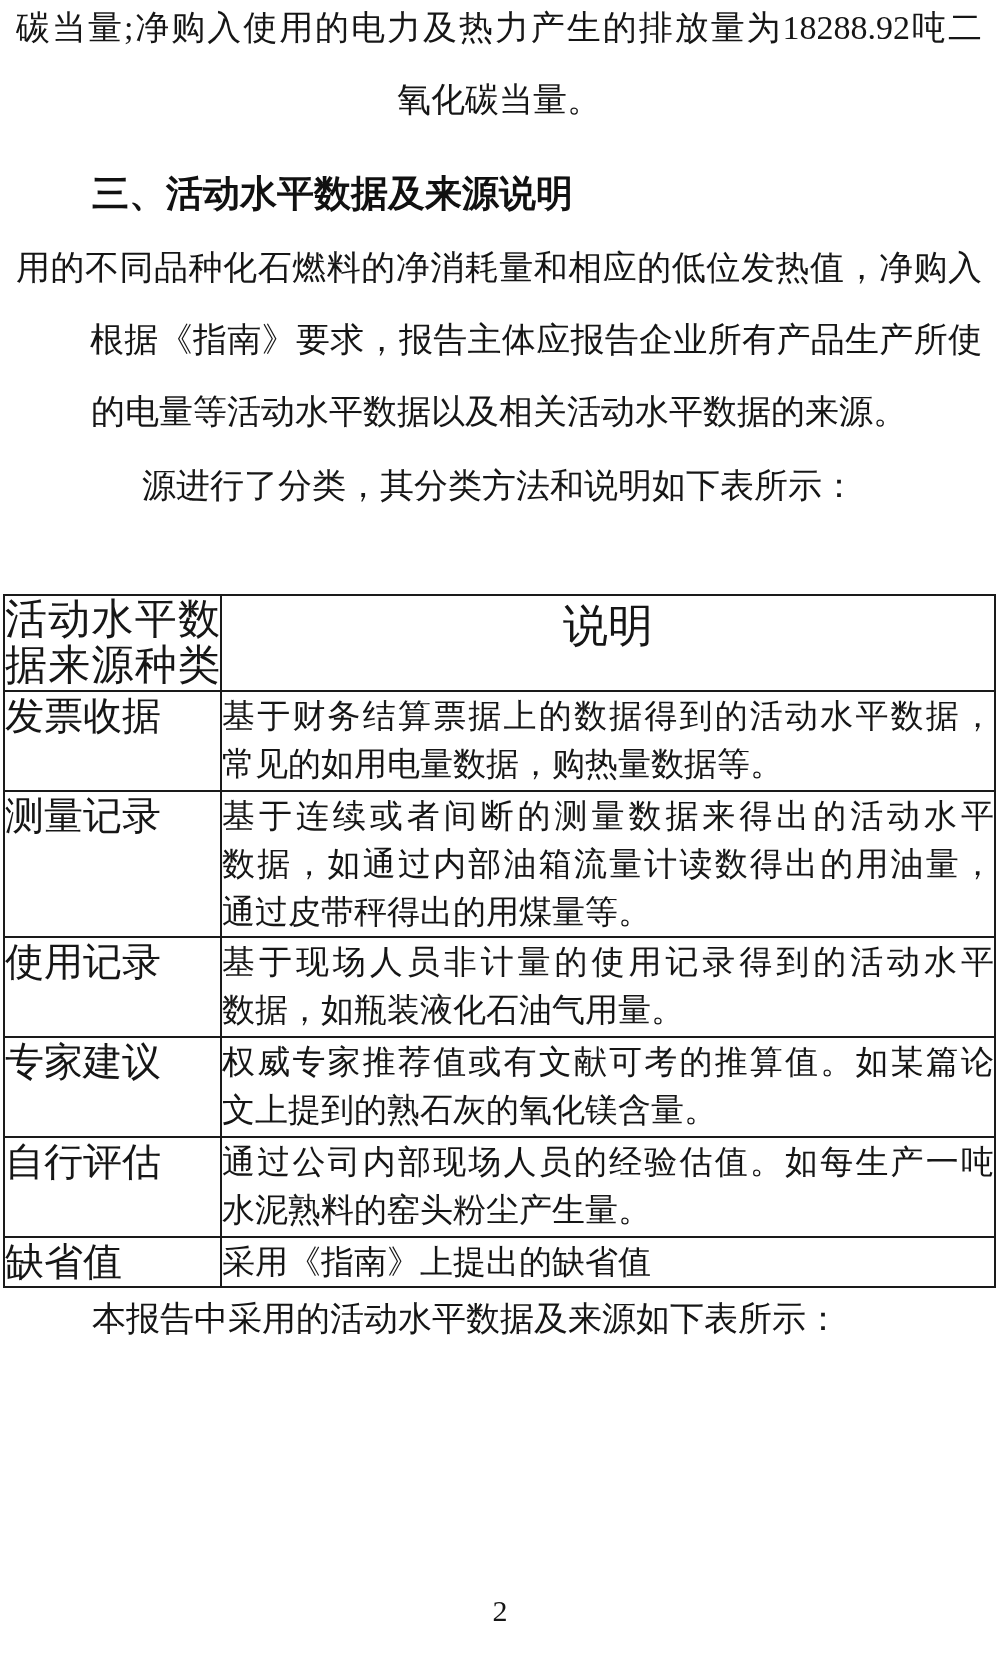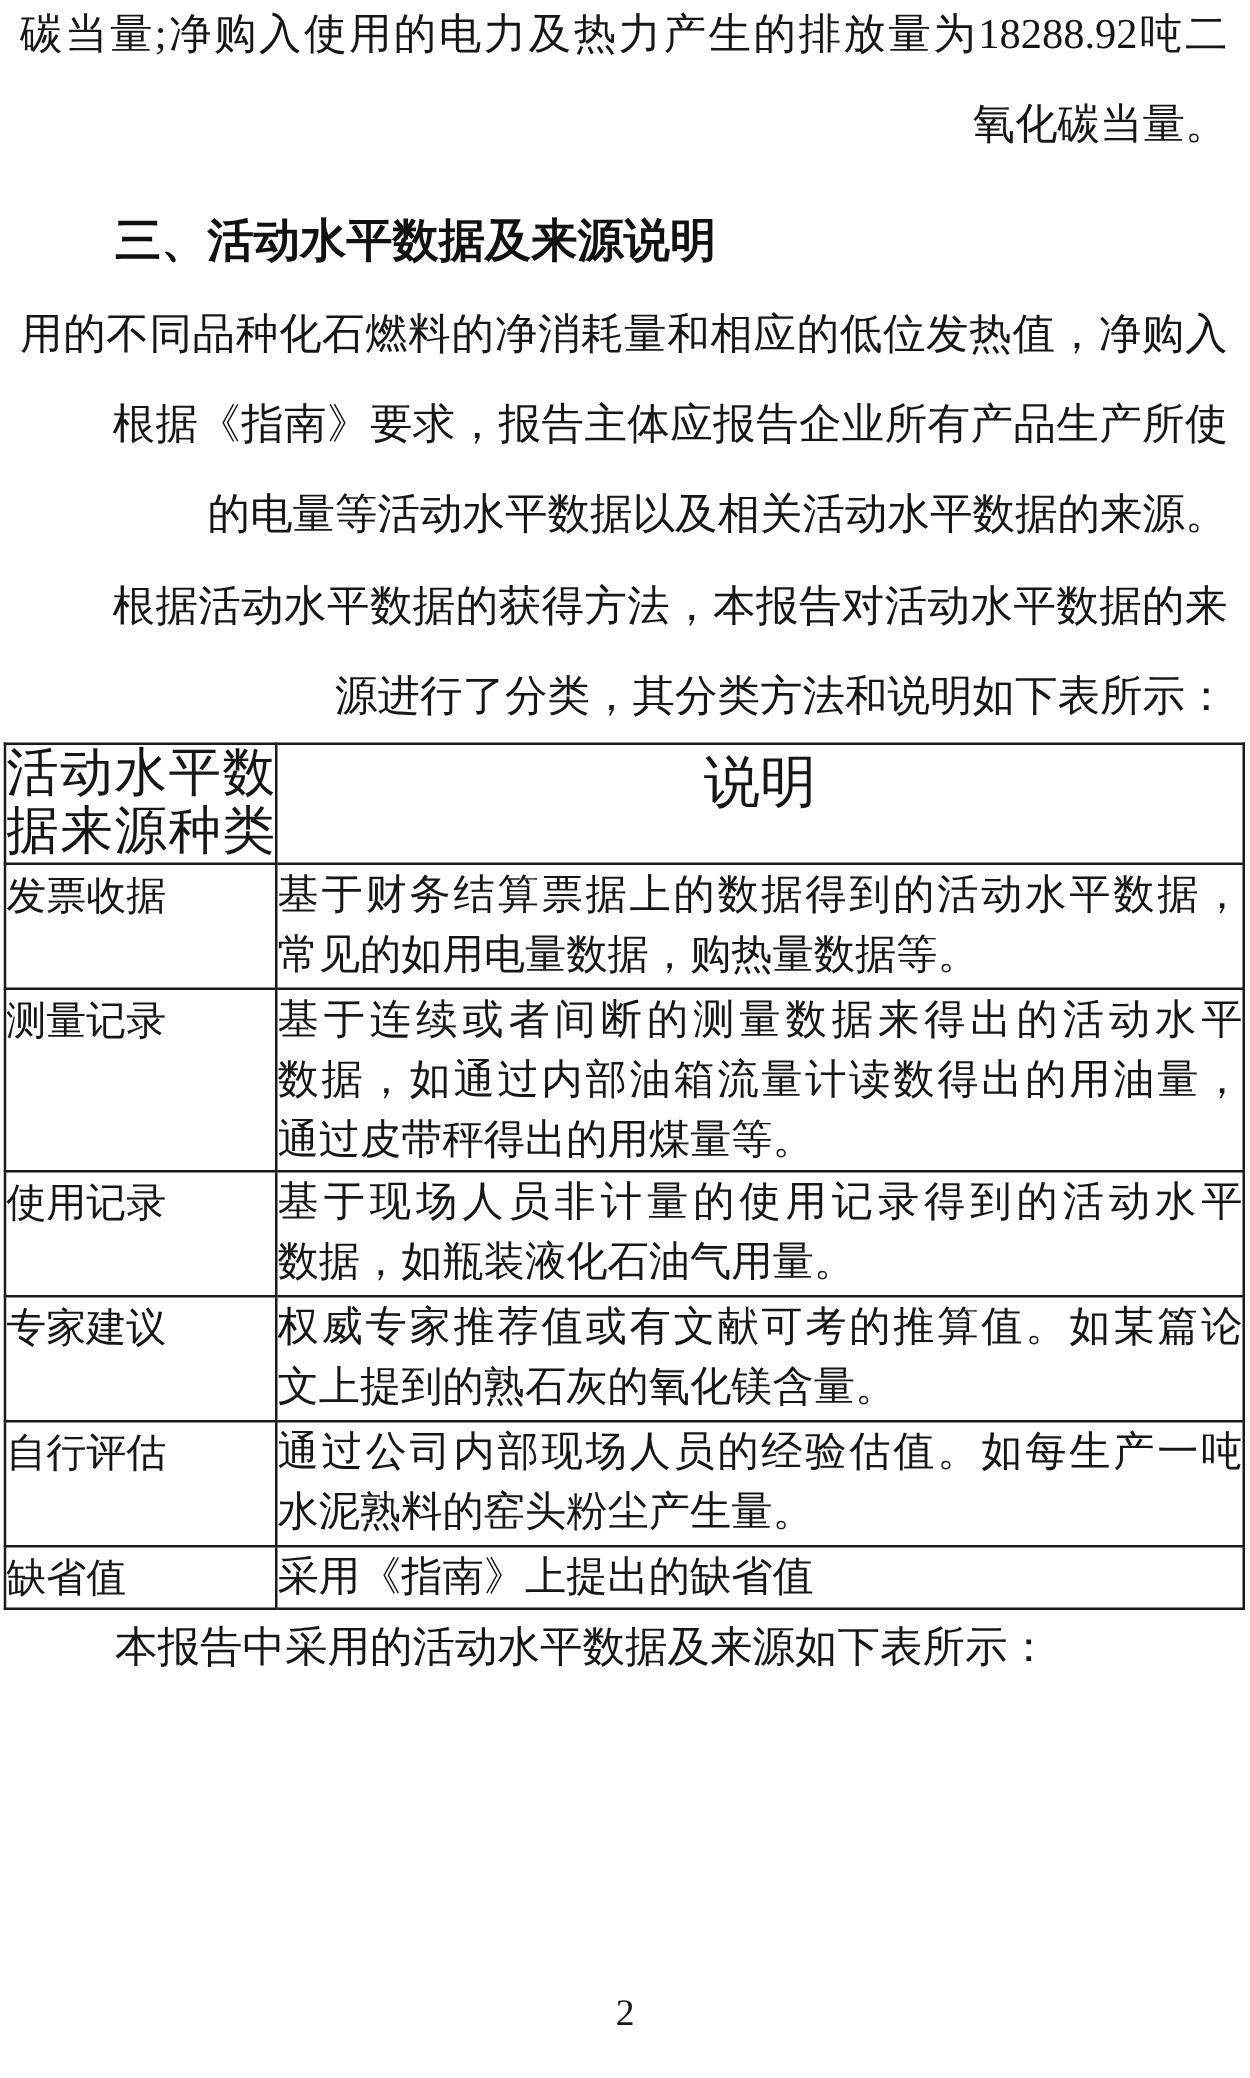--- a/index.html
+++ b/index.html
@@ -18,21 +18,21 @@
   .textblock {
     position: absolute;
     left: 16px;
     width: 966px;
   }
   .line {
     font-size: 34px;
     line-height: 72px;
     height: 72px;
     overflow: hidden;
-    text-align: right;
+    text-align: center;
   }
   .just {
     text-align: justify;
     text-align-last: justify;
   }
   .indent {
     padding-left: 74px;
   }
   #section-heading {
     position: absolute;
@@ -74,21 +74,21 @@
     text-align: justify;
     text-align-last: justify;
   }
   td.hdr-desc {
     vertical-align: middle;
     text-align: center;
     font-size: 45px;
   }
   td.row-cat {
     padding: 2px 6px 0 20px;
-    font-size: 32px;
+    font-size: 39px;
     line-height: 48px;
   }
   td.row-desc { padding: 2px 10px 0 14px; }
   .cline {
     font-size: 33px;
     line-height: 48px;
     height: 48px;
     overflow: hidden;
     text-align: left;
   }
@@ -131,21 +131,20 @@
 
 <div id="section-heading">三、活动水平数据及来源说明</div>
 
 <div class="textblock" id="para1">
   <div class="line just">用的不同品种化石燃料的净消耗量和相应的低位发热值，净购入</div>
   <div class="line just indent">根据《指南》要求，报告主体应报告企业所有产品生产所使</div>
   <div class="line">的电量等活动水平数据以及相关活动水平数据的来源。</div>
 </div>
 
 <div class="textblock" id="para2">
-  <div class="line just indent">根据活动水平数据的获得方法，本报告对活动水平数据的来</div>
   <div class="line">源进行了分类，其分类方法和说明如下表所示：</div>
 </div>
 
 <table class="datasource">
   <tbody>
       <tr class="h-header">
     <td class="cat-col hdr-cat">
       <div class="hdr-cat-line">活动水平数</div>
       <div class="hdr-cat-line">据来源种类</div>
     </td>

